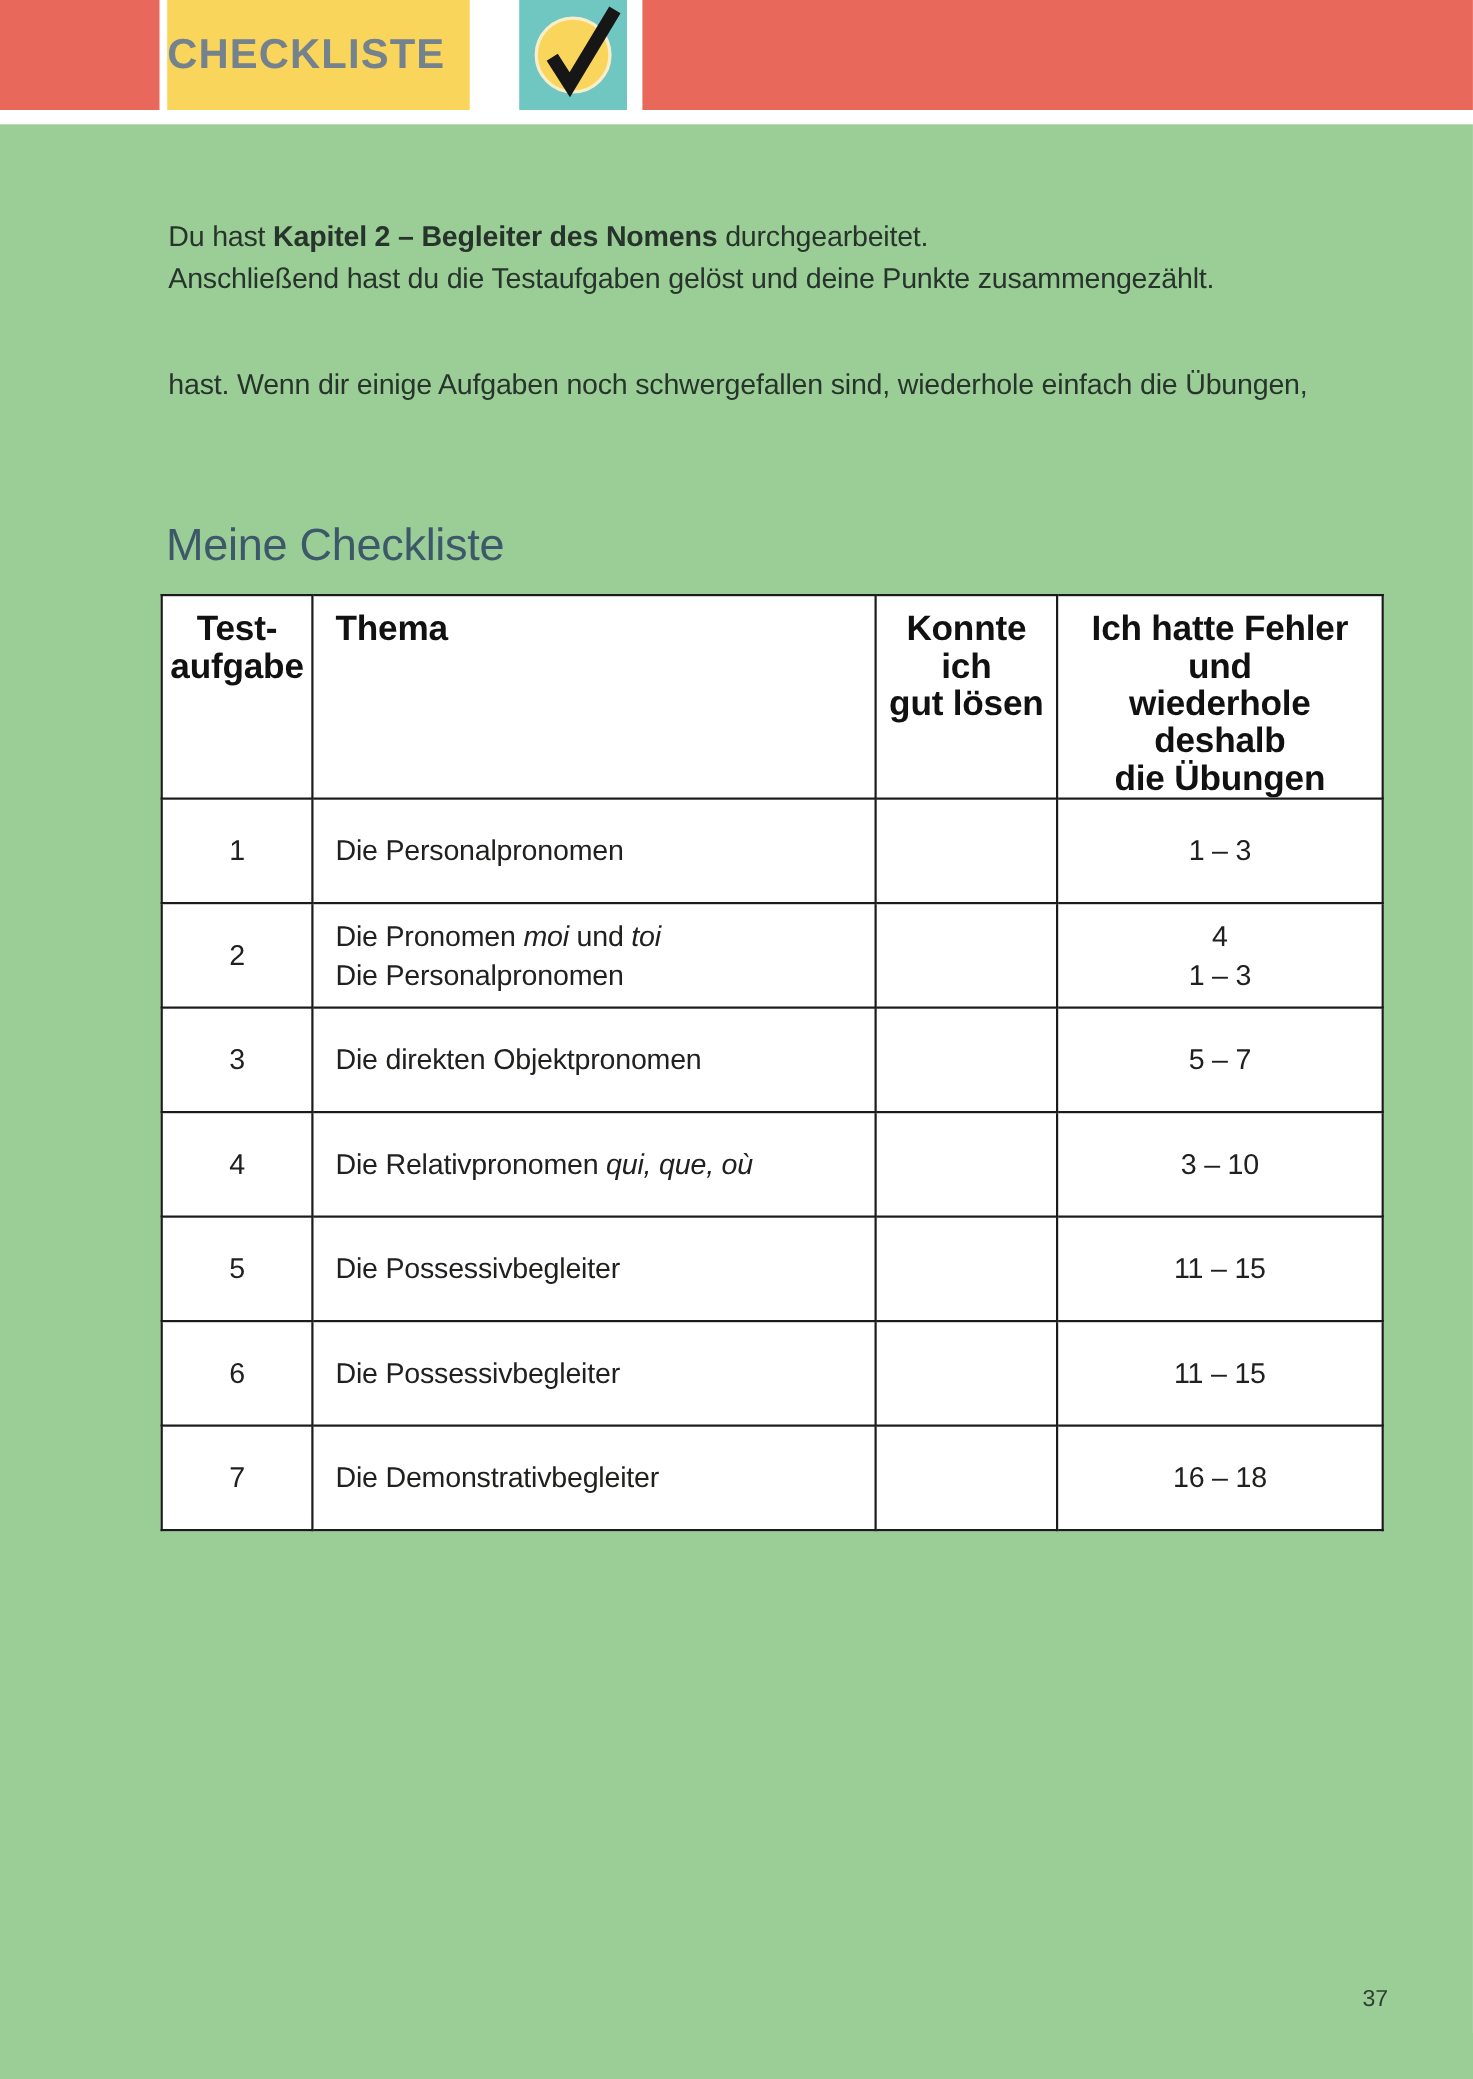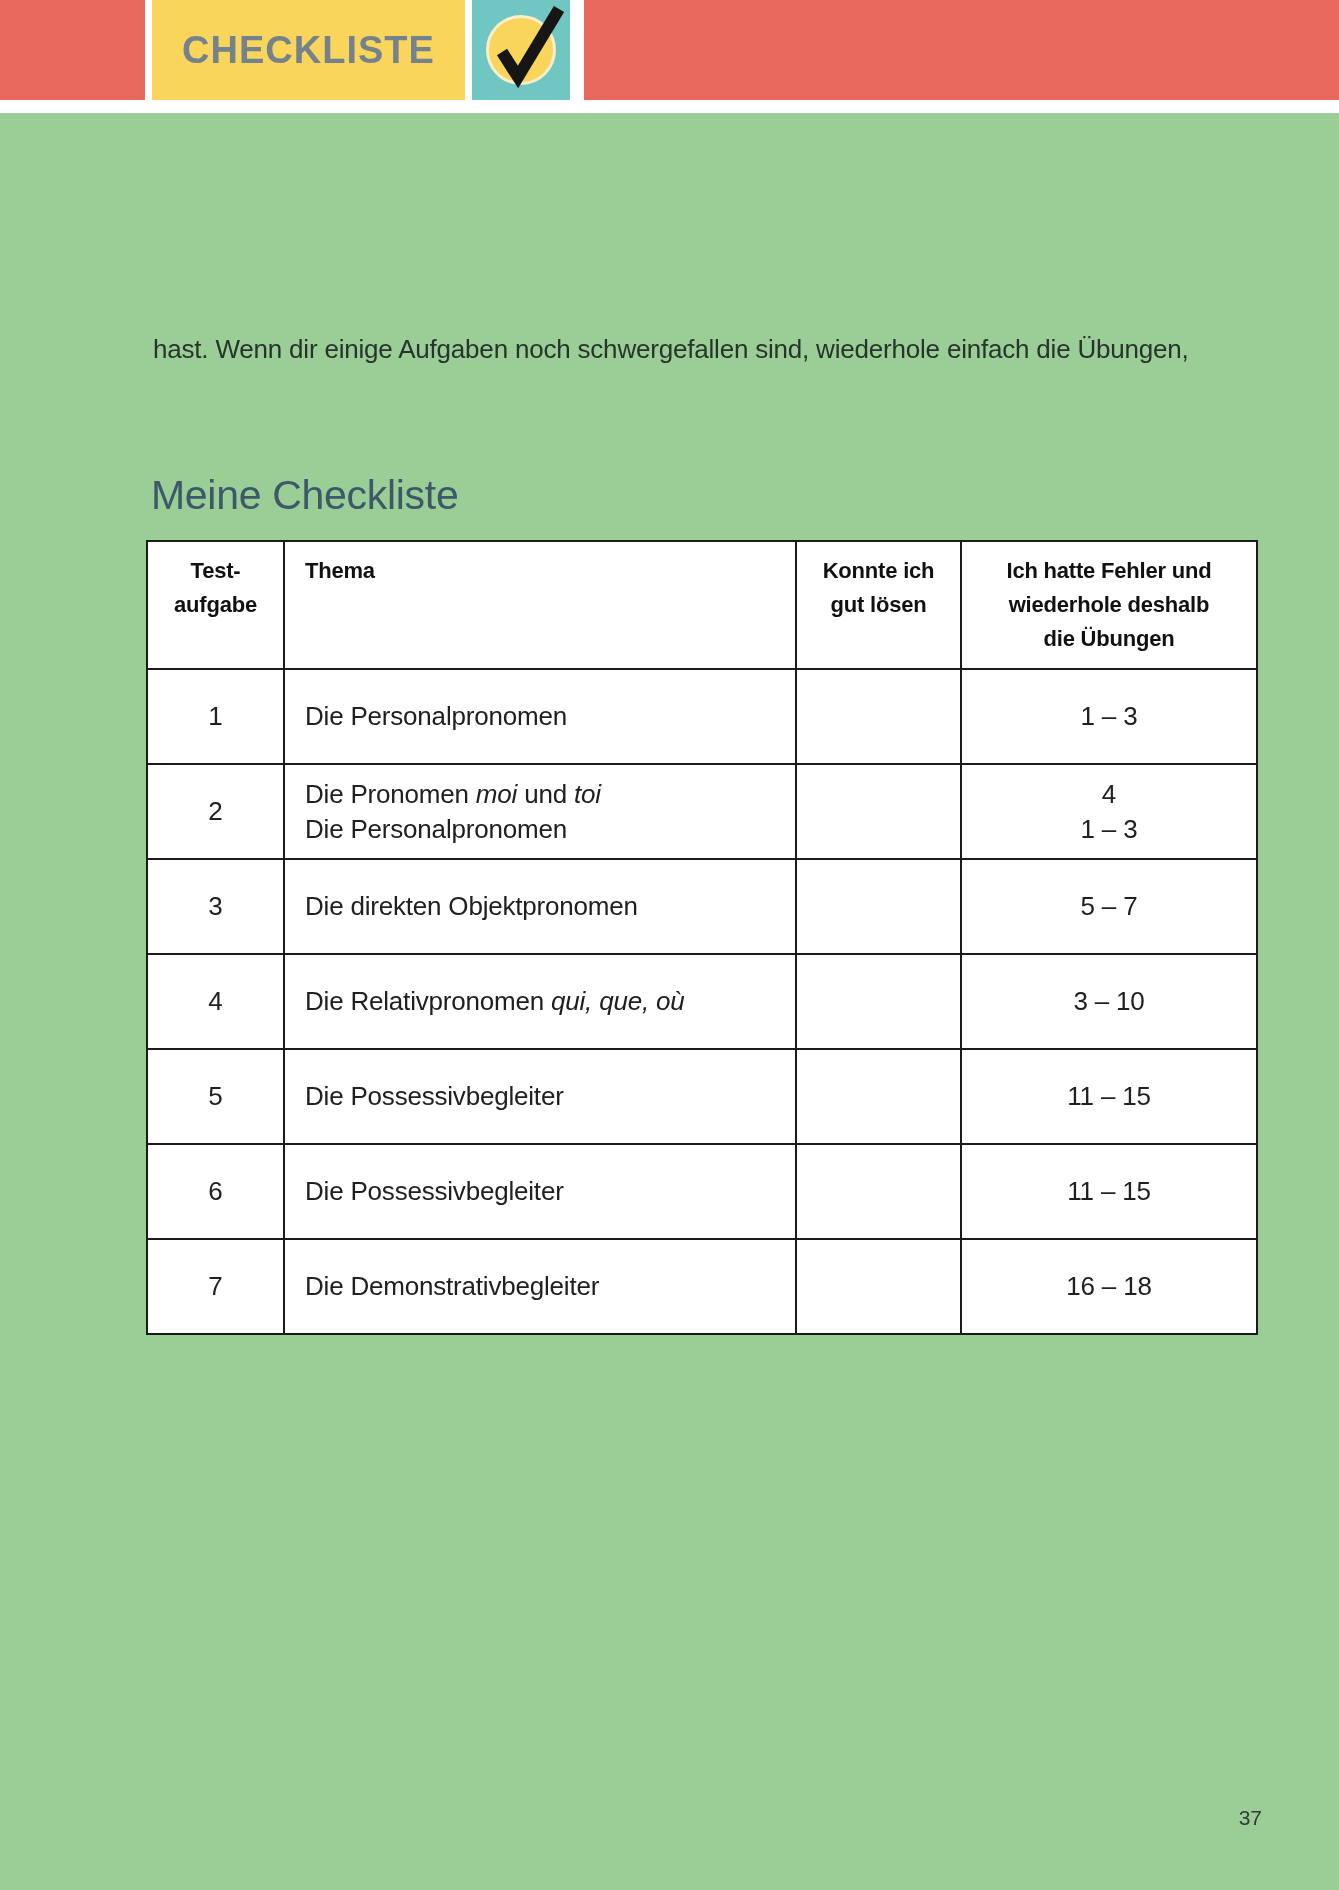--- a/index.html
+++ b/index.html
@@ -7,22 +7,22 @@
     --tab_text:#74828e; --heading:#3d5969; --body_text:#27342b; --table_border:#1b1b1b;
   }
   html,body{margin:0;padding:0;}
   .page{
     position:relative; width:1339px; height:1890px; background:#ffffff;
     font-family:"Liberation Sans", sans-serif; overflow:hidden;
   }
   
   .hdr-block{position:absolute; top:0; height:100px;}
   .hdr-red-left{left:0; width:145px; background:var(--red);}
-  .hdr-yellow{left:152px; width:313px; background:var(--yellow);
-    display:flex; align-items:center; justify-content:center;}
+  .hdr-yellow{left:152px; width:275px; background:var(--yellow);
+    display:flex; align-items:center; }
   .hdr-tab-label{font-size:38px; font-weight:bold; color:var(--tab_text); letter-spacing:1px;}
   .hdr-teal{left:472px; width:98px; background:var(--teal);}
   .hdr-red-right{left:584px; width:755px; background:var(--red);}
   .check-circle{
     position:absolute; left:14px; top:15px; width:64px; height:64px;
     background:var(--yellow); border:3px solid #f8eecb; border-radius:50%;
   }
   .check-svg{position:absolute; left:0; top:0; width:98px; height:100px; overflow:visible;}
   
   .green-area{position:absolute; left:0; top:113px; width:1339px; height:1777px; background:var(--green);}
@@ -37,21 +37,21 @@
     position:absolute; left:151px; top:472px;
     font-size:41px; font-weight:normal; color:var(--heading); letter-spacing:-0.3px;
   }
   
   .table-wrap{position:absolute; left:146px; top:540px;}
   table{border-collapse:collapse; background:#ffffff; table-layout:fixed;}
   th,td{border:2px solid var(--table_border); overflow:hidden;}
   thead tr{height:128px;}
   tbody tr{height:95px;}
   th{
-    font-size:22px; font-weight:bold; color:#111111; line-height:34px;
+    font-size:32px; font-weight:bold; color:#111111; line-height:34px;
     vertical-align:top; padding-top:12px; letter-spacing:-0.2px;
   }
   .th-num{text-align:center;}
   .th-thema{text-align:left; padding-left:20px;}
   .th-solved,.th-uebungen{text-align:center;}
   td{font-size:26px; color:#20211f; vertical-align:middle; letter-spacing:-0.2px;}
   .cell-num{text-align:center;}
   .cell-thema{text-align:left; padding-left:20px; line-height:35px;}
   .cell-solved{}
   .cell-uebungen{text-align:center; line-height:35px;}
@@ -73,20 +73,21 @@
   <div class="hdr-block hdr-teal">
     <div class="check-circle"></div>
     <svg class="check-svg" viewBox="0 0 98 100" xmlns="http://www.w3.org/2000/svg">
       <path d="M30 52 L46 77 L87 9" fill="none" stroke="#161616" stroke-width="12"></path>
     </svg>
   </div>
   <div class="hdr-block hdr-red-right"></div>
 
   <div class="green-area"></div>
 
+  <div class="intro-p p1"><span>Du hast </span><b>Kapitel 2 – Begleiter des Nomens</b><span> durchgearbeitet.</span><br><span>Anschließend hast du die Testaufgaben gelöst und deine Punkte zusammengezählt.</span></div>
   <div class="intro-p p2"><br><span>hast. Wenn dir einige Aufgaben noch schwergefallen sind, wiederhole einfach die Übungen,</span><br></div>
 
   <div class="section-title">Meine Checkliste</div>
 
   <div class="table-wrap">
     <table>
       <colgroup>
         <col style="width:137px">
         <col style="width:512px">
         <col style="width:165px">

